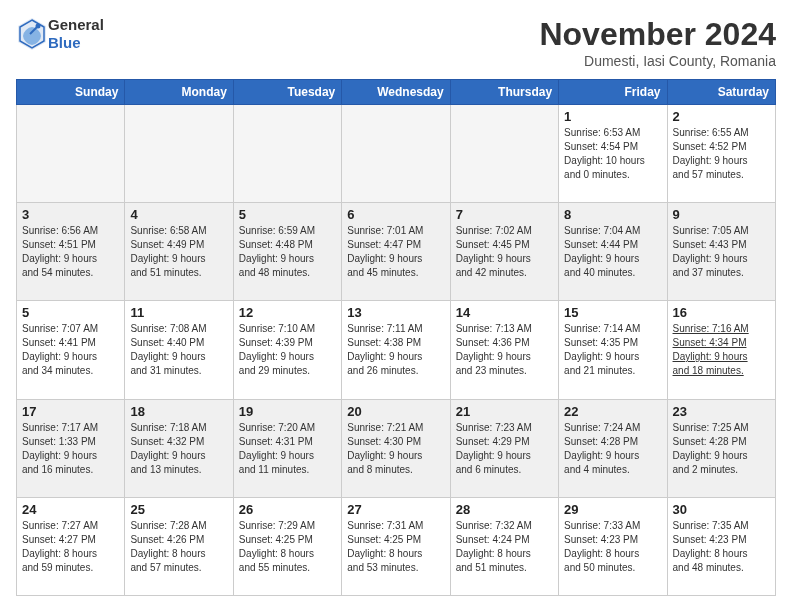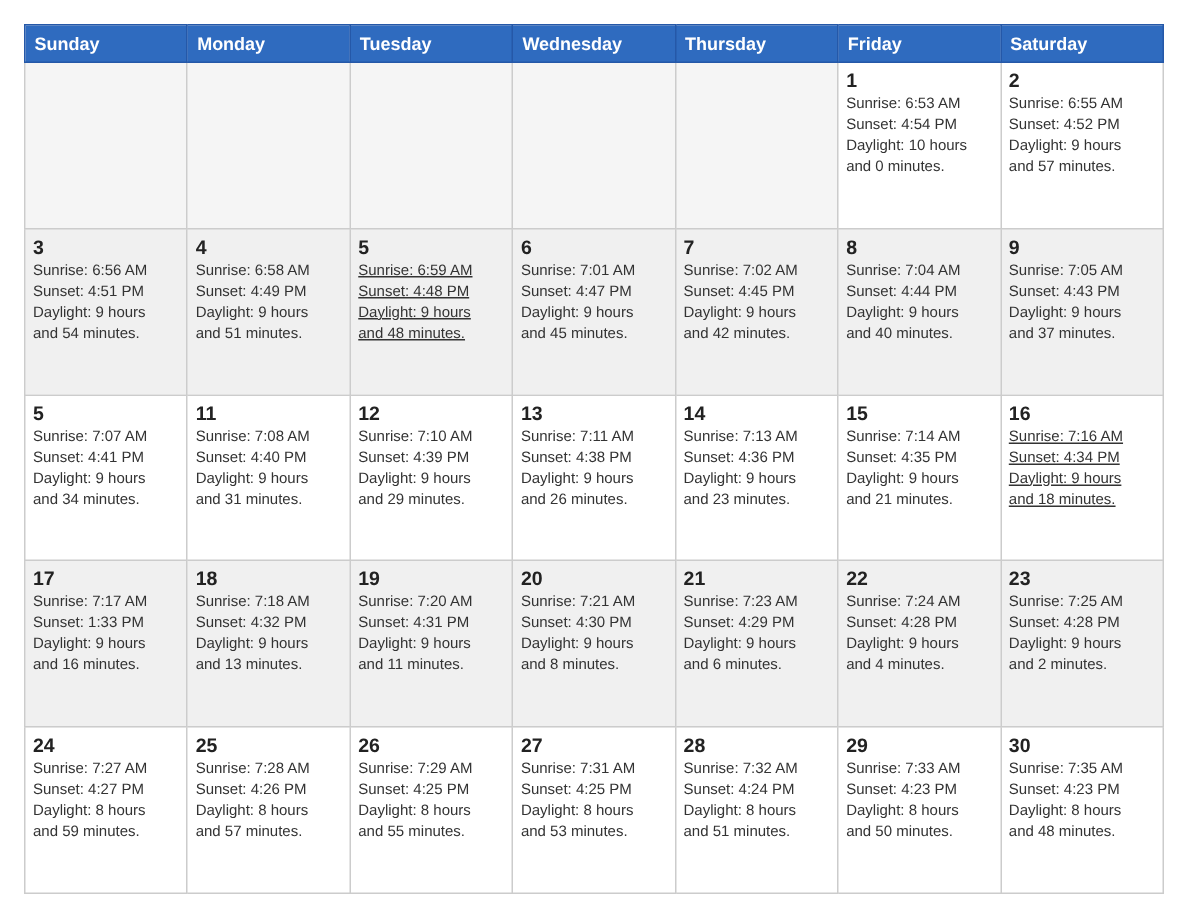--- a/index.html
+++ b/index.html
@@ -42,21 +42,21 @@
     .calendar {
       flex: 1;
       border: 1px solid #ccc;
       border-collapse: collapse;
       width: 100%;
       table-layout: fixed;
     }
     .calendar th {
       background: #2f6bbf;
       color: #fff;
-      text-align: left;
+      text-align: right;
       padding: 5px 6px;
       font-size: 12px;
       font-weight: bold;
       border: 1px solid #2558a8;
     }
     .calendar td {
       border: 1px solid #ccc;
       vertical-align: top;
       padding: 4px 5px;
       font-size: 9.5px;
@@ -84,20 +84,39 @@
     }
     table {
       width: 100%;
       border-collapse: collapse;
     }
   </style>
 </head>
 <body>
 
 <div class="page">
+  <div class="header">
+    <div class="logo">
+      <svg width="32" height="36" viewBox="0 0 32 36">
+        <polygon points="16,2 30,10 30,26 16,34 2,26 2,10" fill="#2f6bbf" opacity="0.15"></polygon>
+        <polygon points="16,4 28,11 28,25 16,32 4,25 4,11" fill="none" stroke="#2f6bbf" stroke-width="1.5"></polygon>
+        <path d="M10,14 Q16,8 22,14 Q28,20 22,26 Q16,32 10,26 Q4,20 10,14Z" fill="#4a90d9" opacity="0.6"></path>
+        <path d="M14,18 L22,10" stroke="#2f6bbf" stroke-width="2" fill="none"></path>
+        <circle cx="22" cy="10" r="2.5" fill="#2f6bbf"></circle>
+      </svg>
+      <div style="display:flex;flex-direction:column;">
+        <span style="font-size:15px;font-weight:bold;color:#333;line-height:1.2;">General</span>
+        <span style="font-size:15px;font-weight:bold;color:#2f6bbf;line-height:1.2;">Blue</span>
+      </div>
+    </div>
+    <div class="title-block">
+      <div class="main-title">November 2024</div>
+      <div class="subtitle">Dumesti, Iasi County, Romania</div>
+    </div>
+  </div>
 
   <table class="calendar">
     <thead>
       <tr>
         <th>Sunday</th>
         <th>Monday</th>
         <th>Tuesday</th>
         <th>Wednesday</th>
         <th>Thursday</th>
         <th>Friday</th>
@@ -136,21 +155,21 @@
           </td>
           <td class="shaded">
             <span class="day-num">4</span>
             <div class="day-info" style="white-space: pre-line;">Sunrise: 6:58 AM
 Sunset: 4:49 PM
 Daylight: 9 hours
 and 51 minutes.</div>
           </td>
           <td class="shaded">
             <span class="day-num">5</span>
-            <div class="day-info" style="white-space: pre-line; text-decoration: underline;">Sunrise: 6:59 AM
+            <div class="day-info" style="white-space: pre-line;">Sunrise: 6:59 AM
 Sunset: 4:48 PM
 Daylight: 9 hours
 and 48 minutes.</div>
           </td>
           <td class="shaded">
             <span class="day-num">6</span>
             <div class="day-info" style="white-space: pre-line;">Sunrise: 7:01 AM
 Sunset: 4:47 PM
 Daylight: 9 hours
 and 45 minutes.</div>

